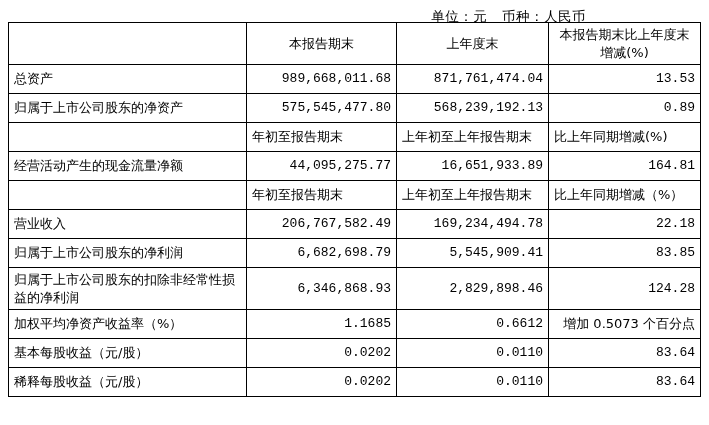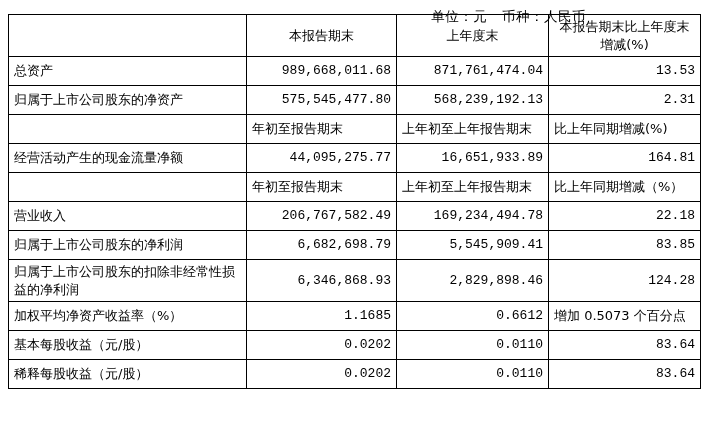--- a/index.html
+++ b/index.html
@@ -25,21 +25,21 @@
     position: absolute;
     top: 8px;
     right: 8px;
     font-size: 13.5px;
     letter-spacing: 0.5px;
     white-space: nowrap;
   }
   .unit-line span { margin-left: 10px; }
   table.fin {
     position: absolute;
-    top: 14px;
+    top: 22px;
     left: 8px;
     width: 692px;
     border-collapse: collapse;
     table-layout: fixed;
     font-size: 13px;
   }
   table.fin td {
     border: 1px solid #000000;
     padding: 3px 5px;
     vertical-align: middle;
@@ -54,21 +54,21 @@
   .hd {
     text-align: center;
     font-weight: normal;
     height: 44px;
   }
   .num {
     text-align: right;
     padding-right: 8px;
     font-family: Liberation Mono, monospace;
   }
-  .ctr { text-align: left; }
+  .ctr { text-align: right; }
   .lbl { text-align: left; }
   .sub-hd { text-align: left; height: 42px; }
   .two-line { line-height: 1.35; margin-top: 24px; }
 </style>
 </head>
 <body>
 
 <div class="page">
 
   <div class="unit-line">
@@ -95,21 +95,21 @@
         <td class="lbl">总资产</td>
         <td class="num">989,668,011.68</td>
         <td class="num">871,761,474.04</td>
         <td class="num">13.53</td>
       </tr>
 
       <tr>
         <td class="lbl">归属于上市公司股东的净资产</td>
         <td class="num">575,545,477.80</td>
         <td class="num">568,239,192.13</td>
-        <td class="num">2.31</td>
+        <td class="num">0.89</td>
       </tr>
 
       <tr>
         <td class="sub-hd lbl"></td>
         <td class="sub-hd">年初至报告期末</td>
         <td class="sub-hd two-line">上年初至上年报告期末</td>
         <td class="sub-hd">比上年同期增减(%)</td>
       </tr>
 
       <tr>

